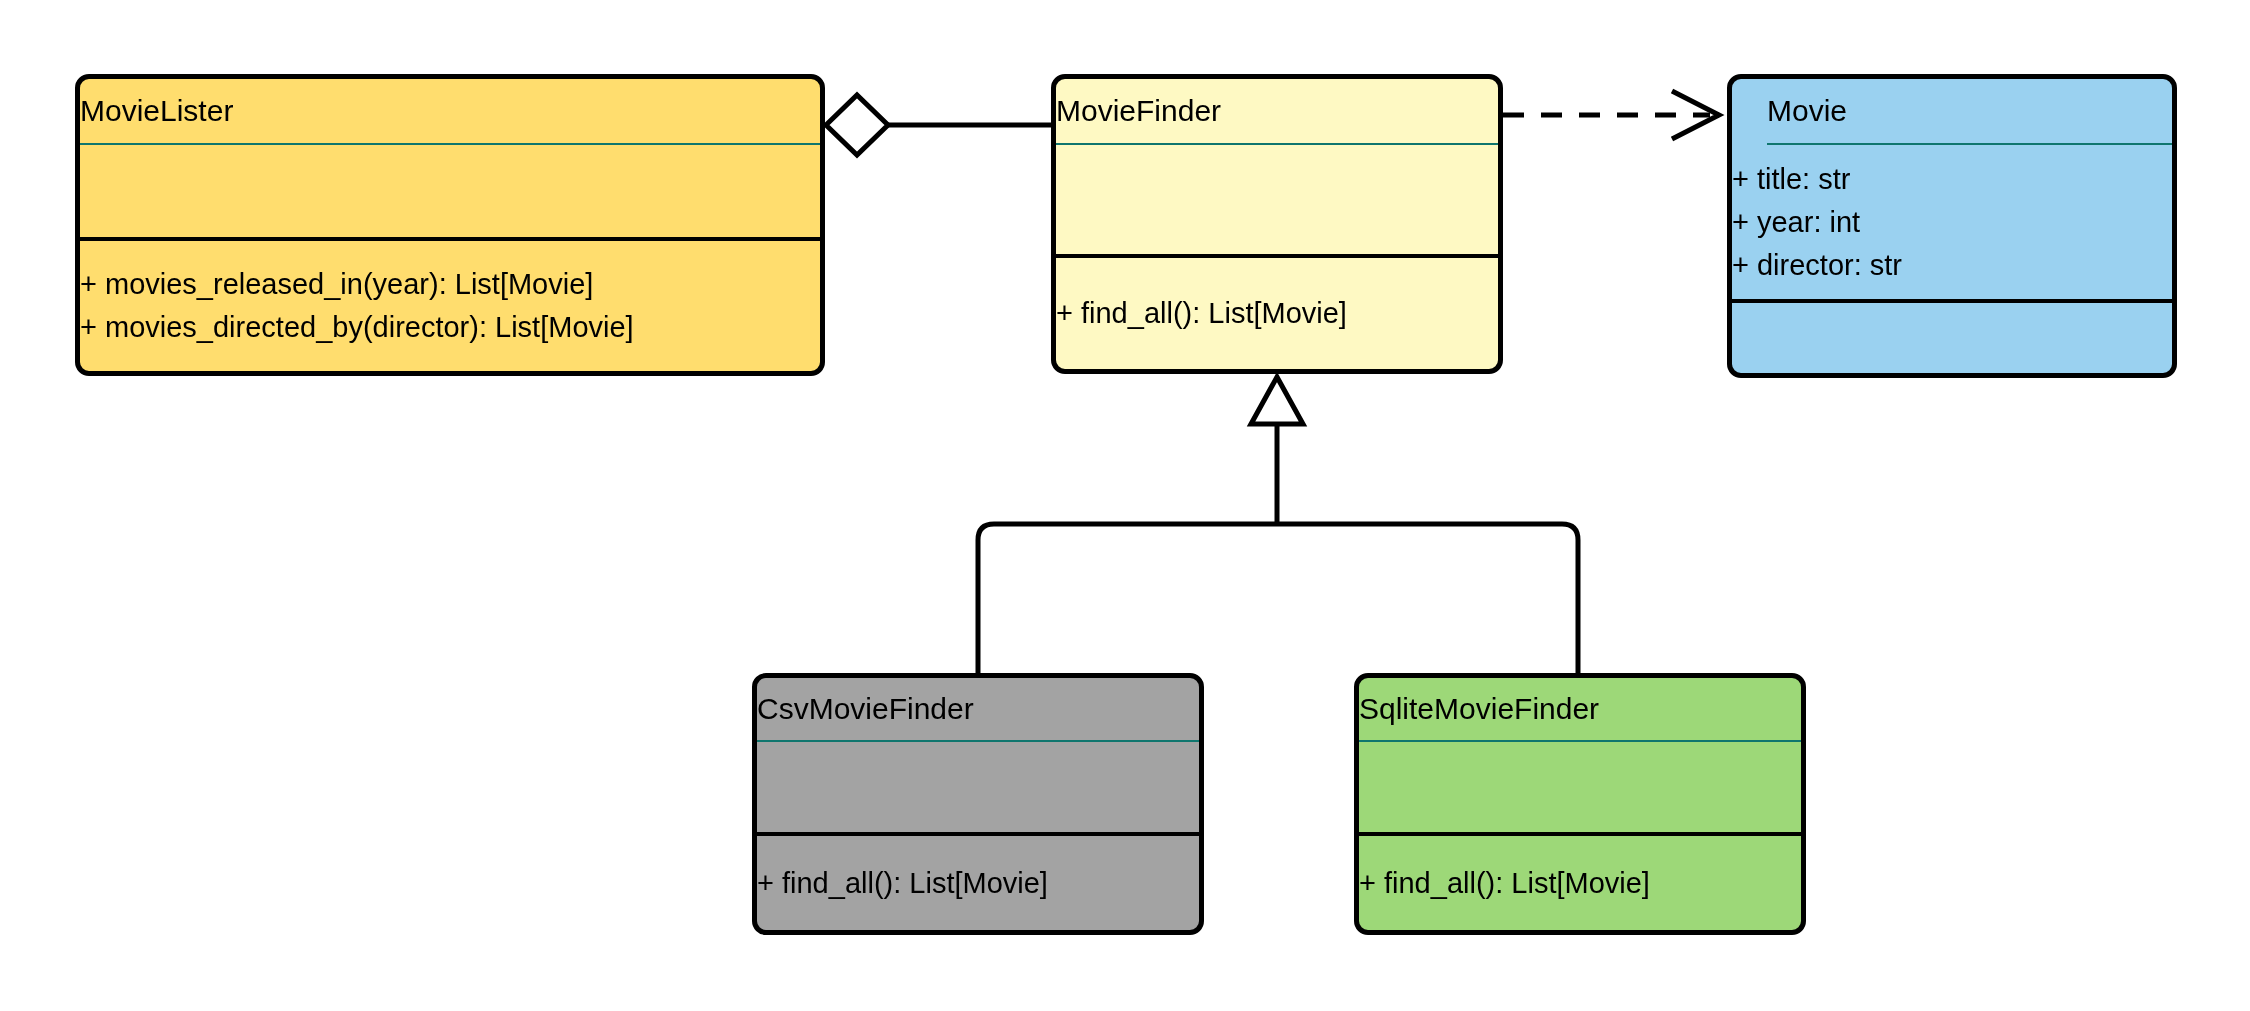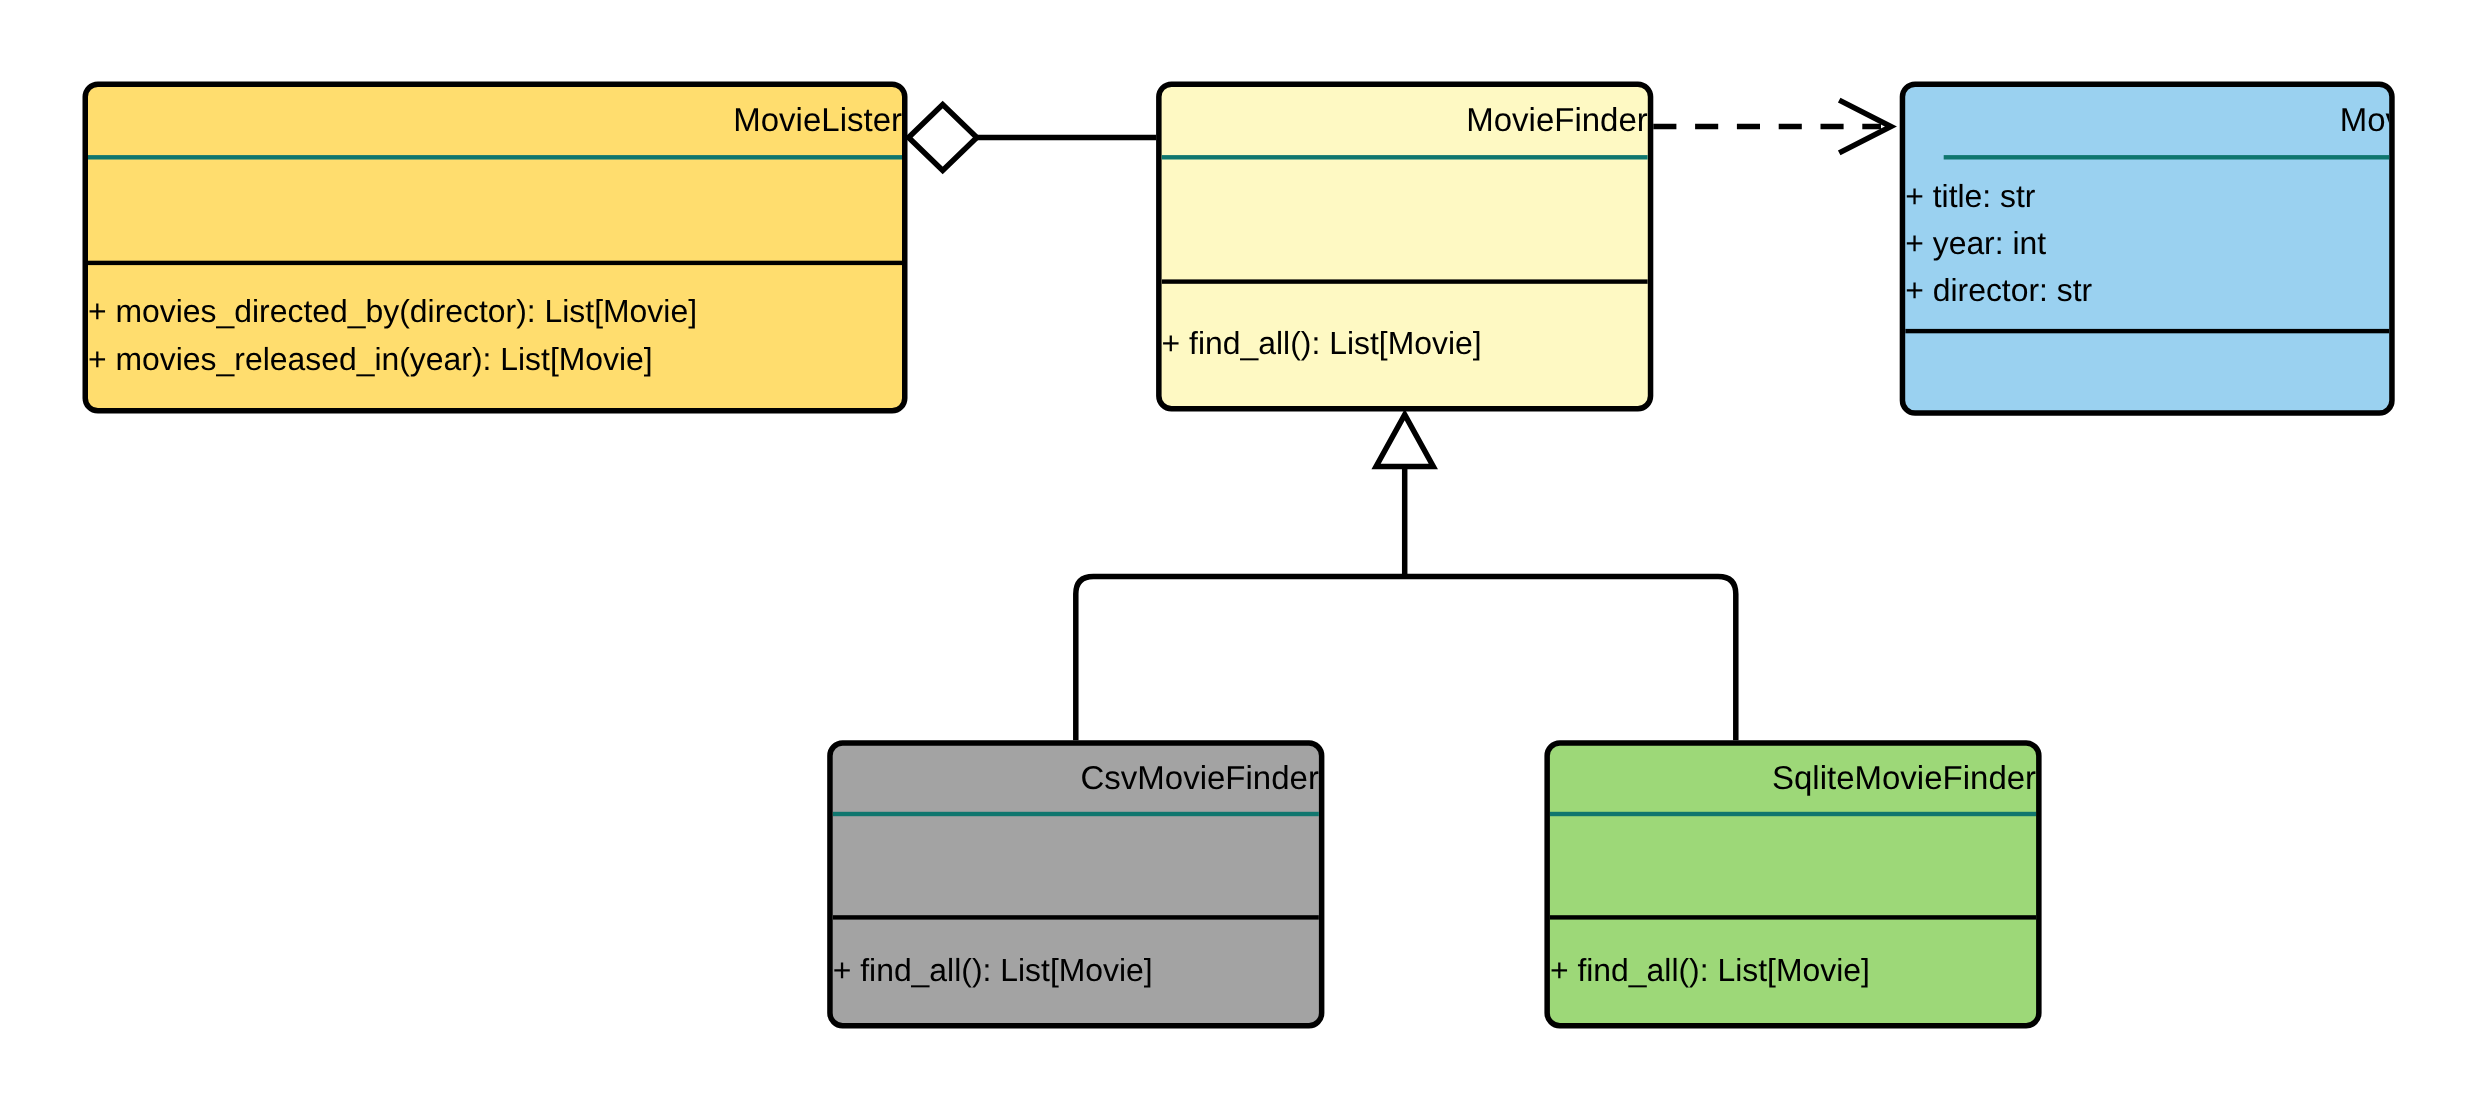--- a/index.html
+++ b/index.html
@@ -29,22 +29,22 @@
     border: 5px solid #000;
     border-radius: 14px;
     display: flex;
     flex-direction: column;
     overflow: hidden;
   }
   .sec { width: 100%; }
   .sec.head {
     display: flex;
     align-items: center;
-    justify-content: flex-end;
-    border-bottom: 4px solid #0f766e;
+    justify-content: flex-start;
+    border-bottom: 2px solid #0f766e;
     flex: 0 0 auto;
   }
   .sec.attrs {
     border-bottom: 4px solid #000;
     flex: 0 0 auto;
     display: flex;
     flex-direction: column;
     justify-content: center;
   }
   .sec.methods {
@@ -70,21 +70,21 @@
   #box-mf  .attrs { height: 113px; }
 
   #box-mv  { left: 1727px; top: 74px;  width: 450px; height: 304px; }
   #box-mv  .head  { height: 66px; margin-left: 35px; }
   #box-mv  .attrs { height: 158px; }
 
   #box-csv { left: 752px;  top: 673px; width: 452px; height: 262px; }
   #box-csv .head  { height: 64px; }
   #box-csv .attrs { height: 94px; }
 
-  #box-sq  { left: 1404px; top: 673px; width: 452px; height: 262px; }
+  #box-sq  { left: 1354px; top: 673px; width: 452px; height: 262px; }
   #box-sq  .head  { height: 64px; }
   #box-sq  .attrs { height: 94px; }
 </style>
 </head>
 <body>
 
 <div class="canvas">
 
   <svg class="connectors" viewBox="0 0 2250 1011" xmlns="http://www.w3.org/2000/svg">
 
@@ -98,22 +98,22 @@
     <line class="stroke" x1="1277" y1="424" x2="1277" y2="524"></line>
     <polygon class="hollow" points="1277,377 1303,424 1251,424"></polygon>
   </svg>
 
   <div class="uml-class" id="box-ml" style="background-color: rgb(255, 221, 110);">
     <div class="sec head">
       <span class="title">MovieLister</span>
     </div>
     <div class="sec attrs"></div>
     <div class="sec methods">
+      <div class="member">+ movies_released_in(year): List[Movie]</div>
       <div class="member">+ movies_directed_by(director): List[Movie]</div>
-      <div class="member">+ movies_released_in(year): List[Movie]</div>
     </div>
   </div>
 
   <div class="uml-class" id="box-mf" style="background-color: #fef9c3;">
     <div class="sec head">
       <span class="title">MovieFinder</span>
     </div>
     <div class="sec attrs"></div>
     <div class="sec methods">
       <div class="member">+ find_all(): List[Movie]</div>

